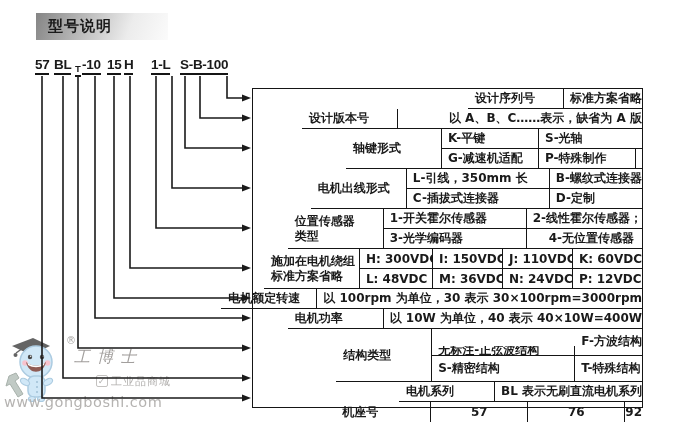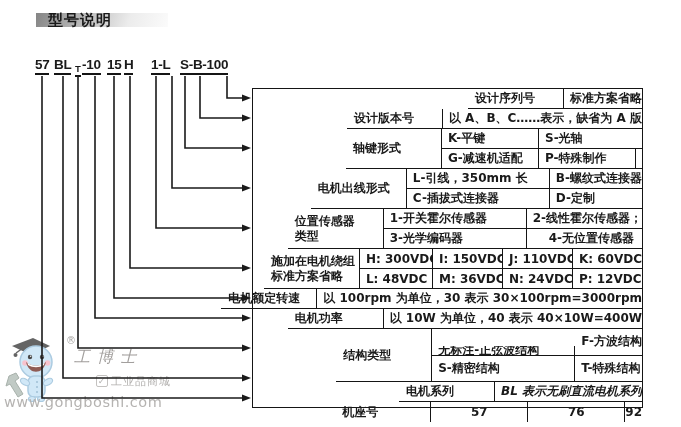--- a/index.html
+++ b/index.html
@@ -1,20 +1,20 @@
 <!DOCTYPE html>
 <html><head>
 <meta charset="utf-8">
 <style>
   html,body{margin:0;padding:0;background:#fff;}
   #page{position:relative;width:681px;height:427px;background:#fff;overflow:hidden;
         font-family:"DejaVu Sans","Liberation Sans",sans-serif;color:#1a1a1a;}
 
   
-  #title-box{position:absolute;left:36px;top:13px;width:132px;height:14px;
+  #title-box{position:absolute;left:36px;top:13px;width:132px;height:27px;
     background:linear-gradient(110deg,#858585 0%,#b9b9b9 35%,#ececec 70%,#fbfbfb 100%);
     display:flex;align-items:center;padding-left:12px;box-sizing:border-box;
     font-size:15px;font-weight:700;letter-spacing:1px;}
 
   
   .token{position:absolute;top:58px;font-family:"Liberation Sans",sans-serif;
     font-size:13.5px;font-weight:700;letter-spacing:-0.3px;
     border-bottom:2px solid #151515;padding-bottom:1px;line-height:14px;}
   .token.sub{top:65px;font-size:9.5px;line-height:8px;padding-bottom:2px;}
 
@@ -136,21 +136,21 @@
 
   <div id="spec-table">
       <div class="trow" style="flex: 0 0 20px;">
         <div class="tlabel">设计序列号</div>
         <div class="tvalues">
           <div class="tline">
             <div class="tcell" style="flex: 1 1 0px;">标准方案省略</div>
           </div>
         </div>
       </div>
-      <div class="trow" style="flex: 0 0 20px;">
+      <div class="trow" style="flex: 0 0 20px; gap: 45px;">
         <div class="tlabel">设计版本号</div>
         <div class="tvalues">
           <div class="tline">
             <div class="tcell" style="flex: 1 1 0px;">以 A、B、C……表示，缺省为 A 版</div>
           </div>
         </div>
       </div>
       <div class="trow" style="flex: 0 0 40px;">
         <div class="tlabel">轴键形式</div>
         <div class="tvalues">
@@ -236,21 +236,21 @@
           <div class="tline">
             <div class="tcell" style="flex: 0 0 143px;">S-精密结构</div>
             <div class="tcell" style="flex: 1 1 0px;">T-特殊结构</div>
           </div>
         </div>
       </div>
       <div class="trow" style="flex: 0 0 20px;">
         <div class="tlabel">电机系列</div>
         <div class="tvalues">
           <div class="tline">
-            <div class="tcell" style="flex: 1 1 0px; font-style: italic;">BL 表示无刷直流电机系列</div>
+            <div class="tcell" style="flex: 1 1 0px;">BL 表示无刷直流电机系列</div>
           </div>
         </div>
       </div>
       <div class="trow" style="flex: 0 0 20px;">
         <div class="tlabel">机座号</div>
         <div class="tvalues">
           <div class="tline">
             <div class="tcell center" style="flex: 0 0 97px;">57</div>
             <div class="tcell center" style="flex: 0 0 97px;">76</div>
             <div class="tcell center" style="flex: 1 1 0px;">92</div>

